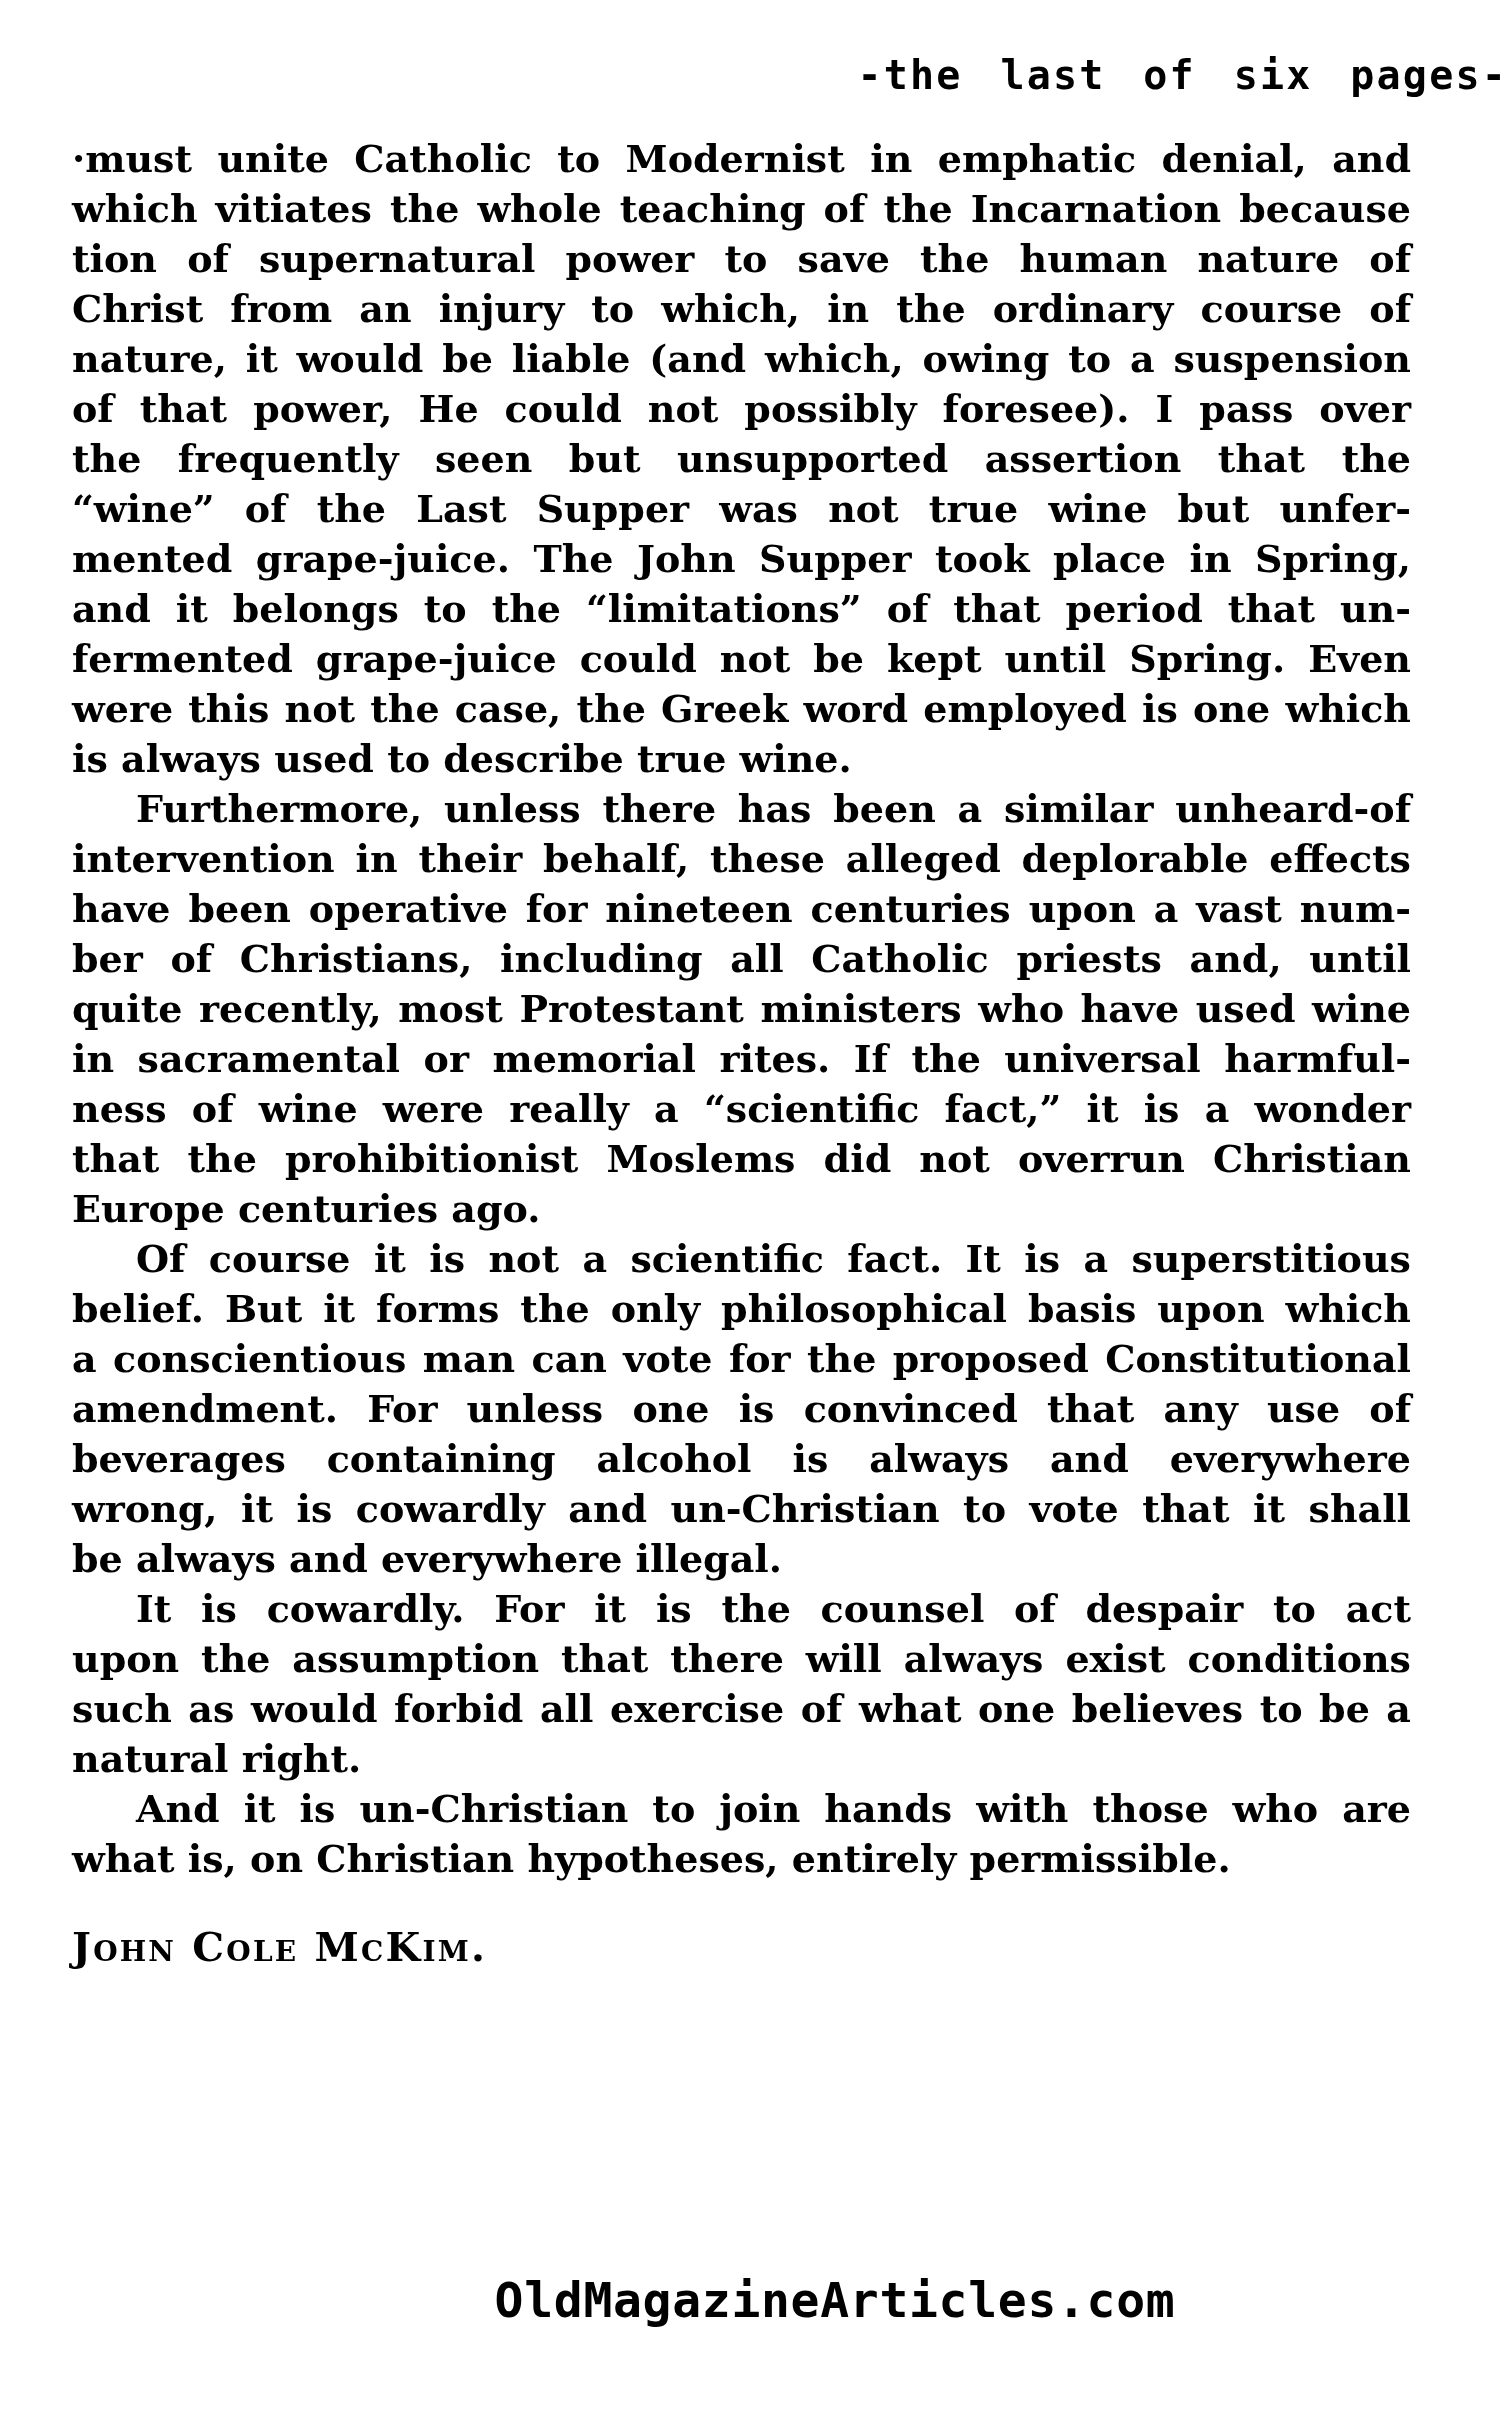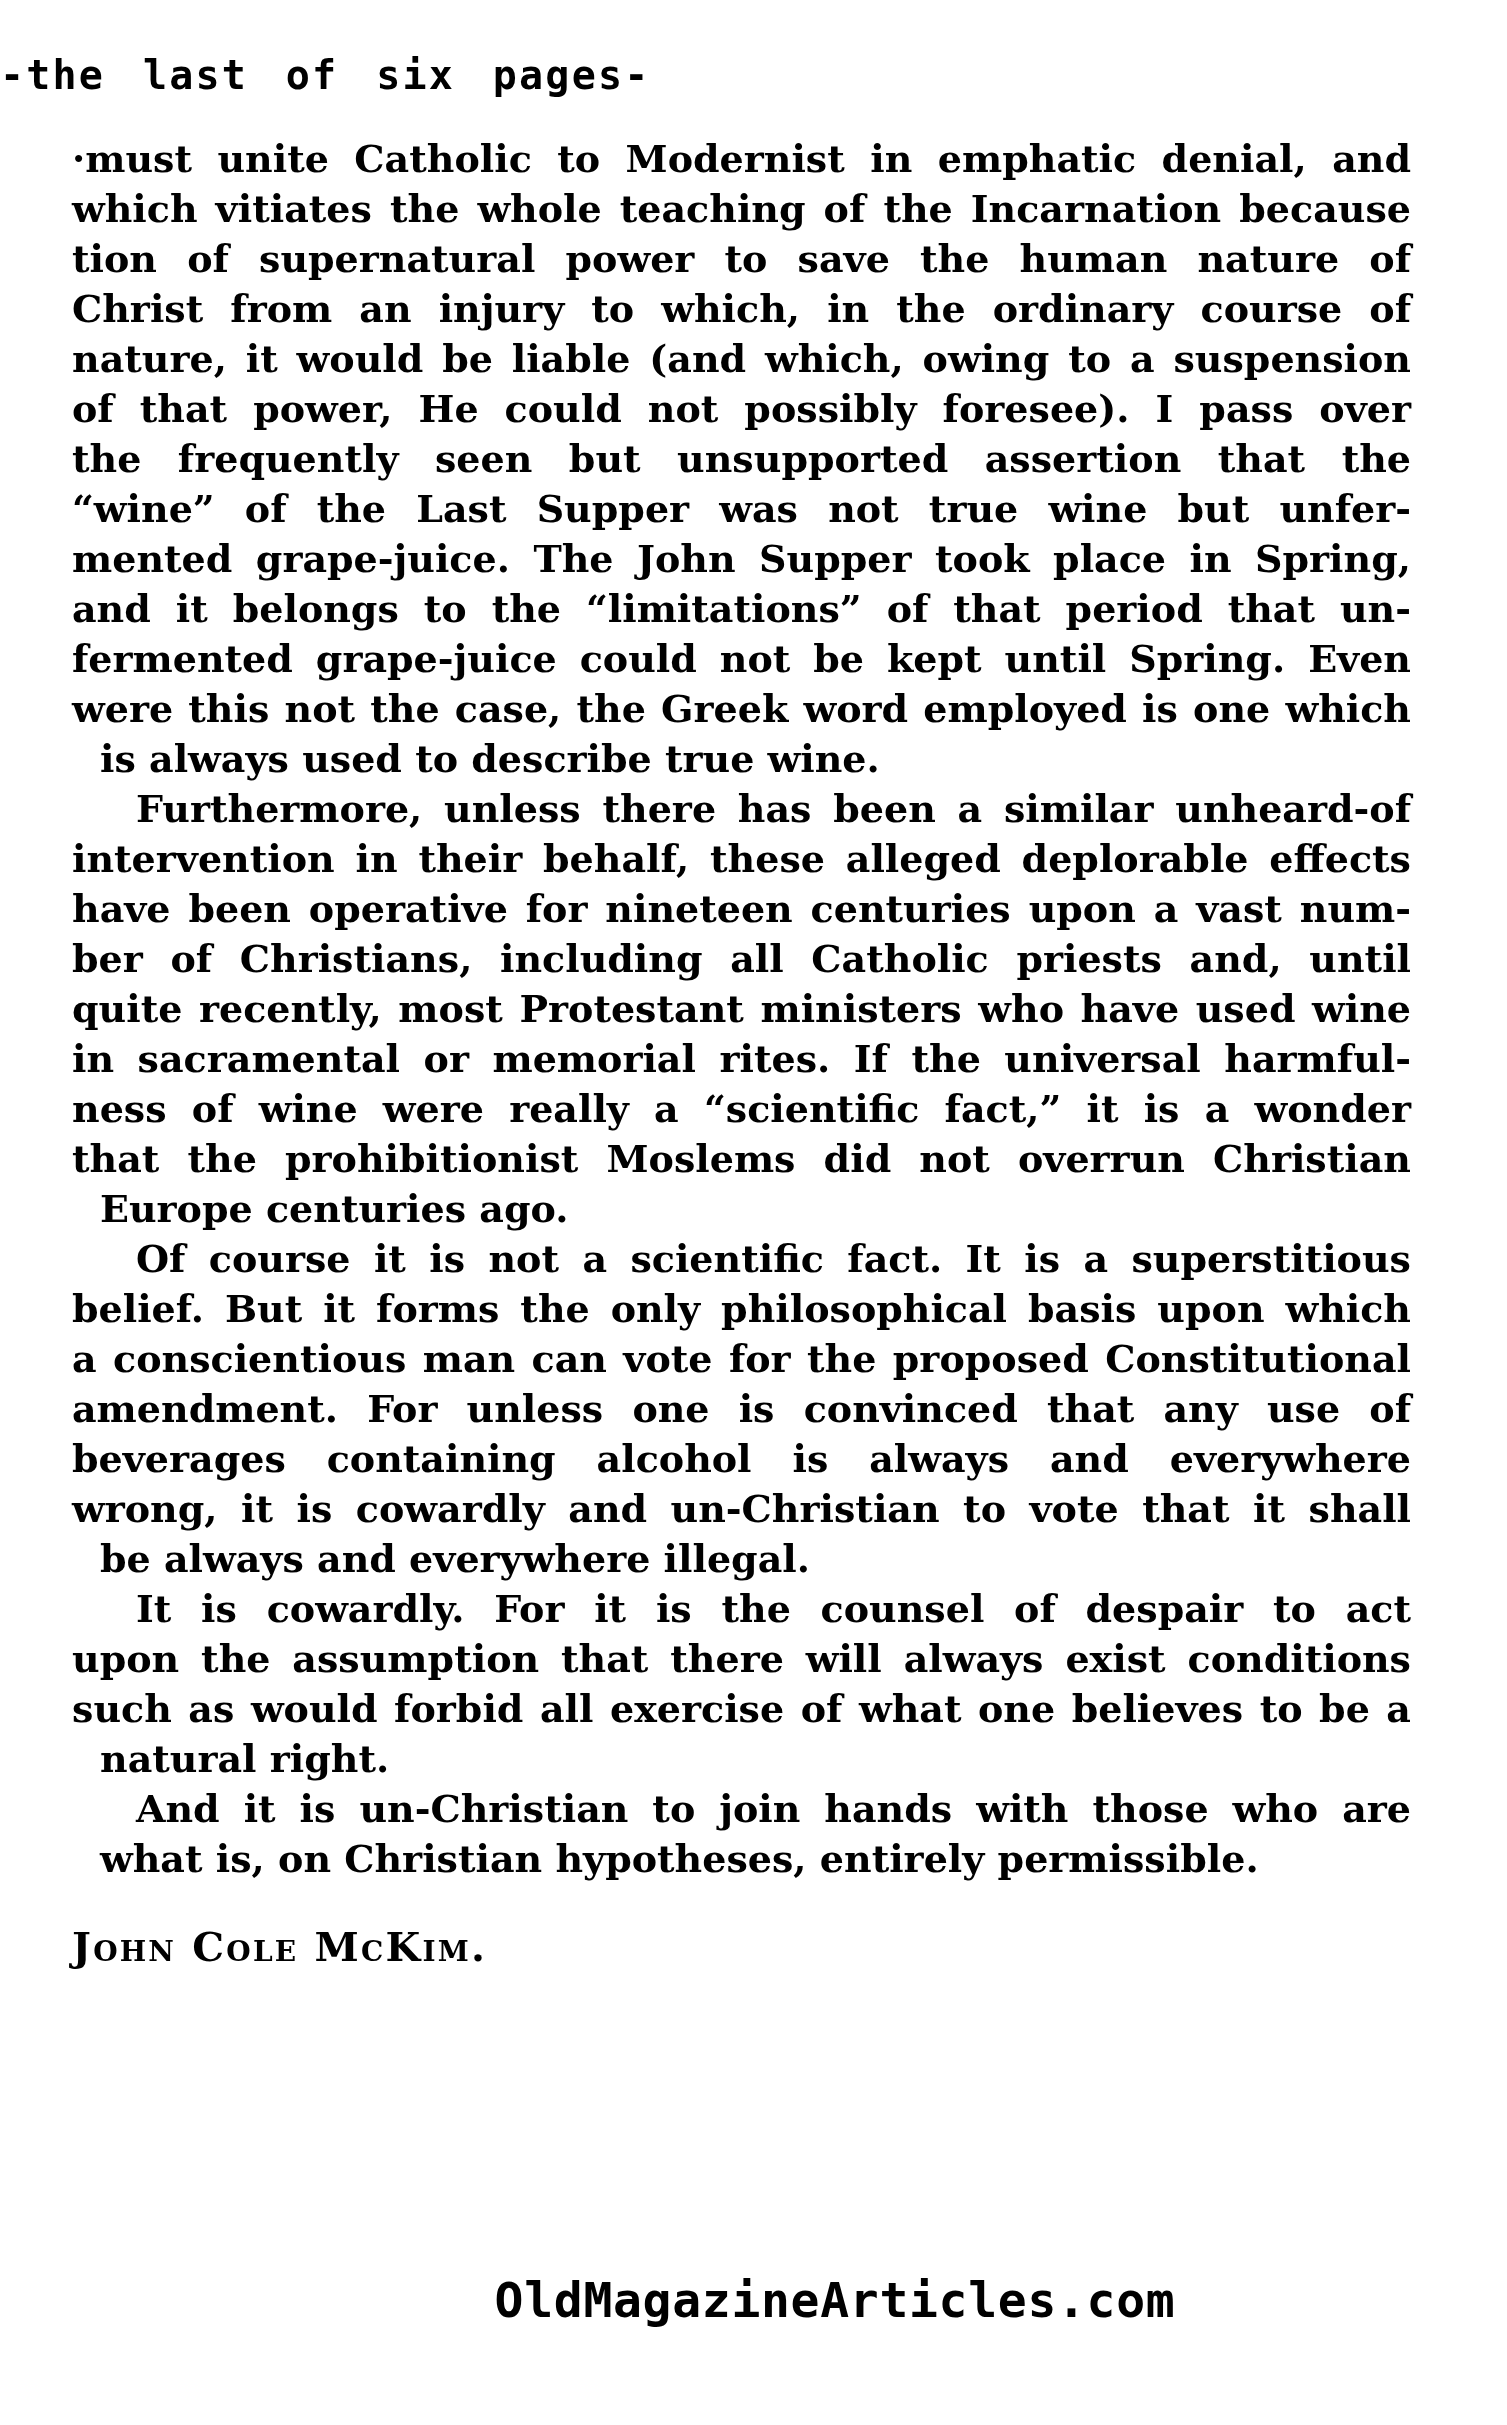--- a/index.html
+++ b/index.html
@@ -13,21 +13,21 @@
     height: 2426px;
     background: #ffffff;
     color: #000000;
     overflow: hidden;
   }
   .header {
     position: absolute;
     top: 52px;
     left: 0;
     right: 0;
-    text-align: left;
+    text-align: right;
     font-family: "DejaVu Sans Mono", monospace;
     font-weight: 700;
     font-size: 40px;
     letter-spacing: 2.2px;
     word-spacing: 11.5px;
     color: #000000;
   }
   .article {
     position: absolute;
     top: 134px;
@@ -41,21 +41,20 @@
   }
   .para { margin: 0; padding: 0; }
   .line {
     text-align: justify;
     text-align-last: justify;
     white-space: nowrap;
     overflow: visible;
   }
   .line.last {
     text-align-last: left;
-    margin-left: 28px;
   }
   .line.indent {
     text-indent: 64px;
   }
   .signature {
     margin-top: 38px;
     text-align: left;
     padding-right: 69px;
     font-family: "DejaVu Serif", serif;
     font-variant: small-caps;

